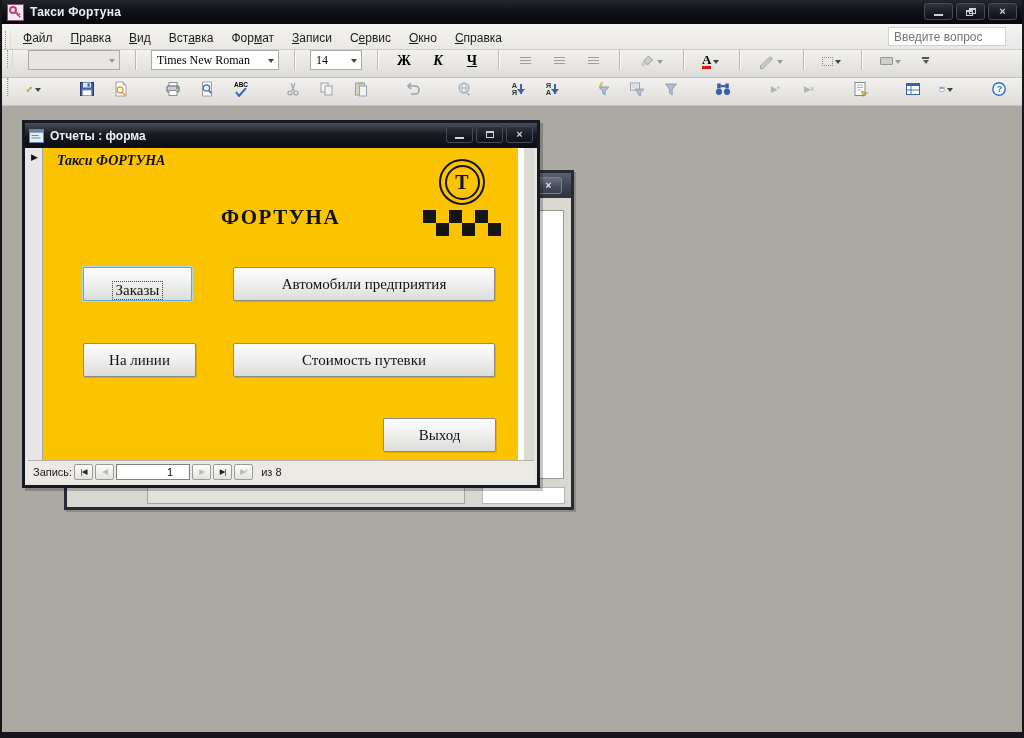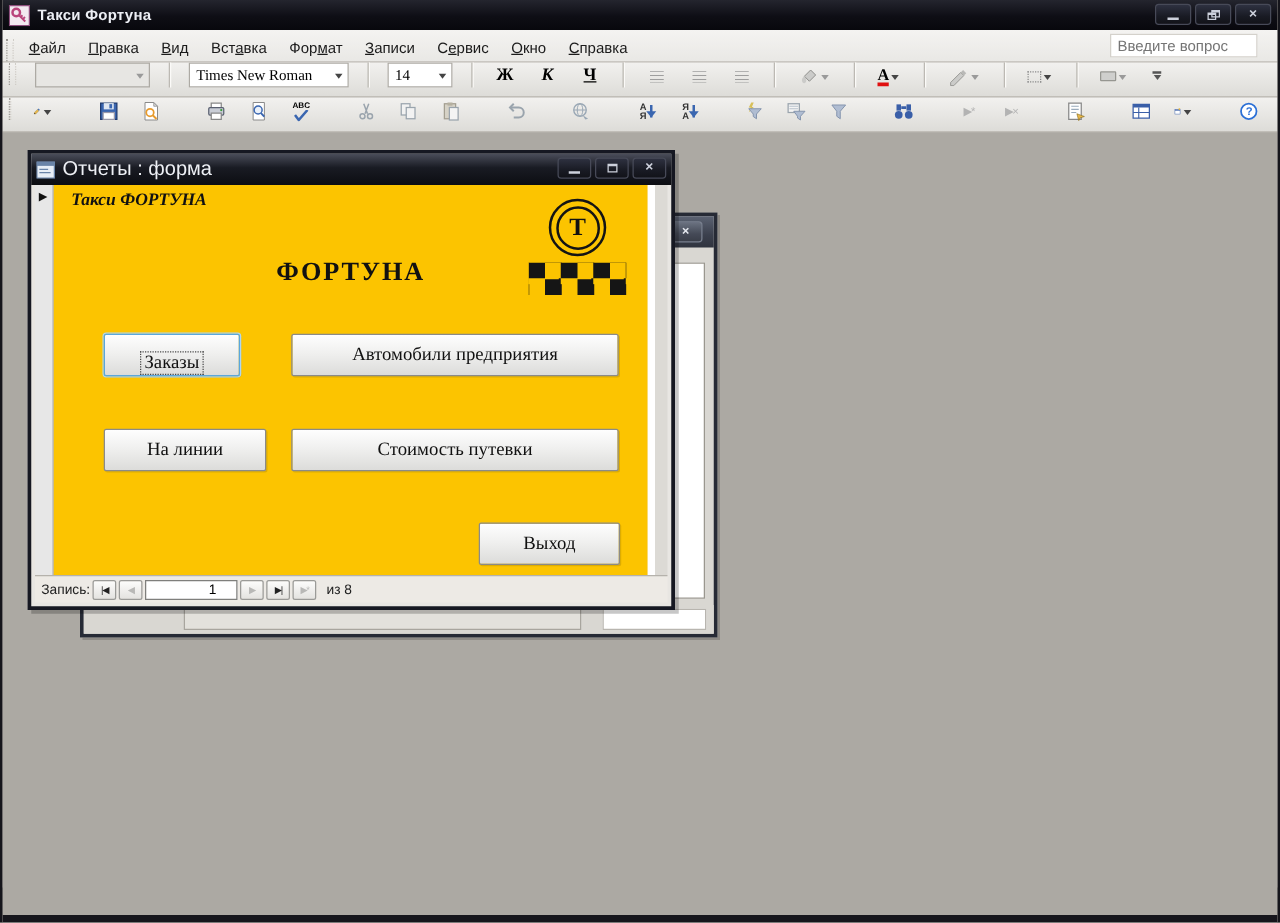--- a/index.html
+++ b/index.html
@@ -98,21 +98,21 @@
     background:linear-gradient(#6a7180,#454a57 60%,#3a3e49); display:flex; align-items:center; justify-content:center; }
   .bgwin .wpanel { position:absolute; left:126px; right:7px; top:37px; bottom:28px; background:#fff; border:1px solid #9a978f; }
   .bgwin .strip { position:absolute; left:0; right:0; bottom:0; height:23px; background:#d9d7d2; }
   .bgwin .recess { position:absolute; left:80px; top:3px; width:318px; height:17px; background:#e3e1dc; border:1px solid #a8a59e; }
   .bgwin .wbar { position:absolute; left:415px; right:6px; top:3px; height:17px; background:#fff; border:1px solid #b8b5af; }
   
   .rwin { position:absolute; left:20px; top:14px; width:518px; height:368px;
     border:3px solid #161822; background:#e8e6e2; box-shadow:3px 3px 0 rgba(0,0,0,.22); }
   .rtitle { height:25px; background:linear-gradient(#4a4d5a,#191b23 45%,#0c0d12);
     display:flex; align-items:center; padding-left:4px; color:#eef0f5; position:relative; }
-  .rtitle .t { font-size:16px; font-weight:normal; margin-left:6px; }
+  .rtitle .t { font-size:12px; font-weight:bold; margin-left:6px; }
   .rtitle .win-ctl { top:3px; right:4px; }
   .rtitle .wbtn { width:27px; height:17px; }
   .rbody { position:absolute; left:3px; right:3px; top:25px; bottom:25px; display:flex; }
   .recsel { width:15px; background:#e7e7e7; border-right:1px solid #a9a9a9; font-size:9px; color:#111; padding:4px 0 0 3px; }
   .form { flex:1; position:relative; background:#fcc400; overflow:hidden; }
   .rs-w { width:6px; background:#fff; }
   .rs-g { width:10px; background:#dcdad5; }
   .brand { position:absolute; left:14px; top:5px; font:bold italic 14px "Liberation Serif", serif; color:#111; }
   .heading { position:absolute; left:0; right:0; top:57px; text-align:center;
     font:bold 21px "Liberation Serif", serif; letter-spacing:1.5px; color:#111; }
@@ -488,21 +488,21 @@
                 <span class="lc2">Т</span>
               </span>
             <span class="checker"></span>
           </div>
           <span class="fbtn focused" style="left:40px; top:119px; width:109px; height:34px;align-items:flex-end;">
               <span class="lbl">Заказы</span>
             </span>
           <span class="fbtn" style="left:190px; top:119px; width:262px; height:34px;">
               <span class="lbl">Автомобили предприятия</span>
             </span>
-          <span class="fbtn" style="left:40px; top:195px; width:130px; height:34px;">
+          <span class="fbtn" style="left:40px; top:195px; width:113px; height:34px;">
               <span class="lbl">На линии</span>
             </span>
           <span class="fbtn" style="left:190px; top:195px; width:262px; height:34px;">
               <span class="lbl">Стоимость путевки</span>
             </span>
           <span class="fbtn" style="left:340px; top:270px; width:113px; height:34px;">
               <span class="lbl">Выход</span>
             </span>
         </div>
         <div class="rs-w"></div>

